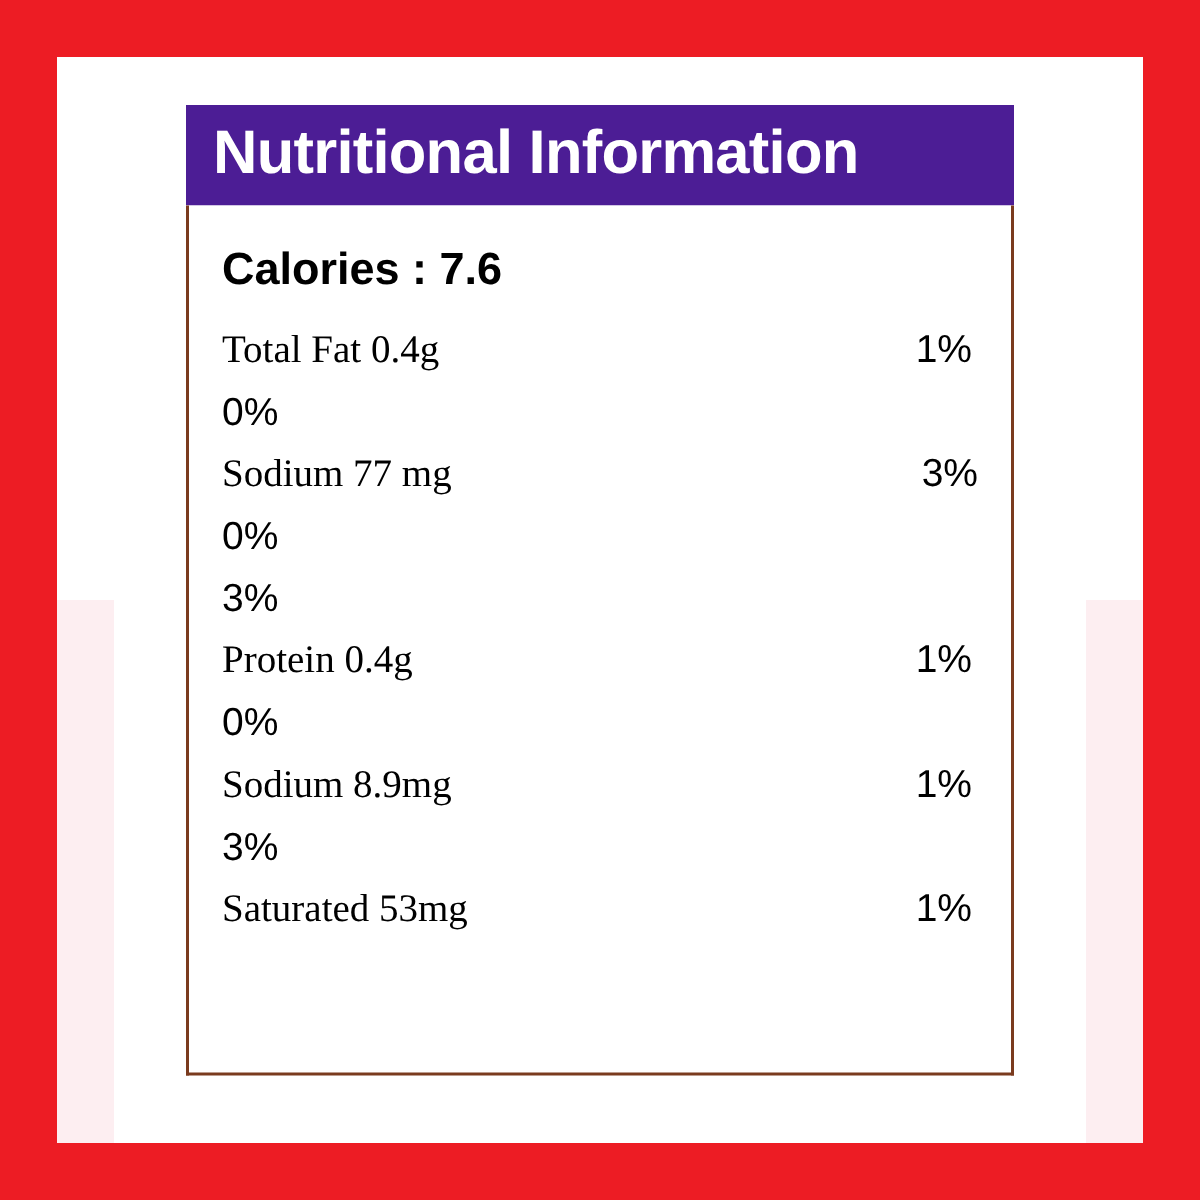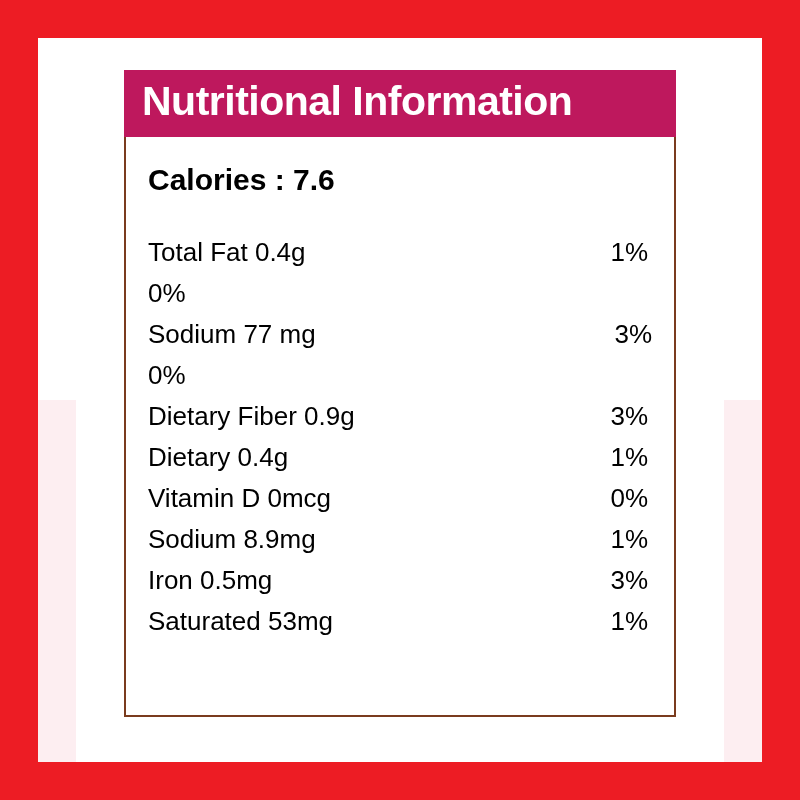--- a/index.html
+++ b/index.html
@@ -47,21 +47,21 @@
     background: #fdeef1;
   }
   .label {
     position: absolute;
     left: 124px;
     top: 70px;
     width: 552px;
     box-sizing: border-box;
   }
   .title-bar {
-    background: #be185d;
+    background: #4c1d95;
     padding: 10px 18px 14px 18px;
     box-sizing: border-box;
   }
   .title-bar .title {
     color: #ffffff;
     font-size: 41px;
     font-weight: bold;
     letter-spacing: -0.5px;
     line-height: 1.05;
     white-space: nowrap;
@@ -72,37 +72,38 @@
     background: #ffffff;
     box-sizing: border-box;
     padding: 18px 22px 20px 22px;
     height: 580px;
   }
   .calories {
     font-size: 30px;
     font-weight: bold;
     color: #000000;
     margin-top: 8px;
-    margin-bottom: 34px;
+    margin-bottom: 14px;
     letter-spacing: 0px;
   }
   .rows {
     display: block;
   }
   .row {
     display: flex;
     justify-content: space-between;
     align-items: baseline;
     font-size: 26px;
     color: #000000;
     line-height: 1.0;
     padding: 7.5px 0;
   }
   .row .name {
     white-space: nowrap;
+    font-family: Liberation Serif, serif;
   }
   .row .pct {
     white-space: nowrap;
     padding-right: 4px;
   }
   .row.sodium .pct { padding-right: 0px; }
 </style>
 </head>
 <body>
 
@@ -131,42 +132,39 @@
         <div class="row sodium">
           <span class="name">Sodium 77 mg</span>
           <span class="pct">3%</span>
         </div>
 
         <div class="row">
           <span class="pct">0%</span>
         </div>
 
         <div class="row">
-          <span class="name">Dietary Fiber 0.9g</span>
           <span class="pct">3%</span>
         </div>
 
 
         <div class="row">
-          <span class="name">Dietary 0.4g</span>
+          <span class="name">Protein 0.4g</span>
           <span class="pct">1%</span>
         </div>
 
         <div class="row">
-          <span class="name">Vitamin D 0mcg</span>
           <span class="pct">0%</span>
         </div>
 
         <div class="row">
           <span class="name">Sodium 8.9mg</span>
           <span class="pct">1%</span>
         </div>
 
         <div class="row">
-          <span class="name">Iron 0.5mg</span>
           <span class="pct">3%</span>
         </div>
 
         <div class="row">
           <span class="name">Saturated 53mg</span>
           <span class="pct">1%</span>
         </div>
 
       </div>
     </div>

